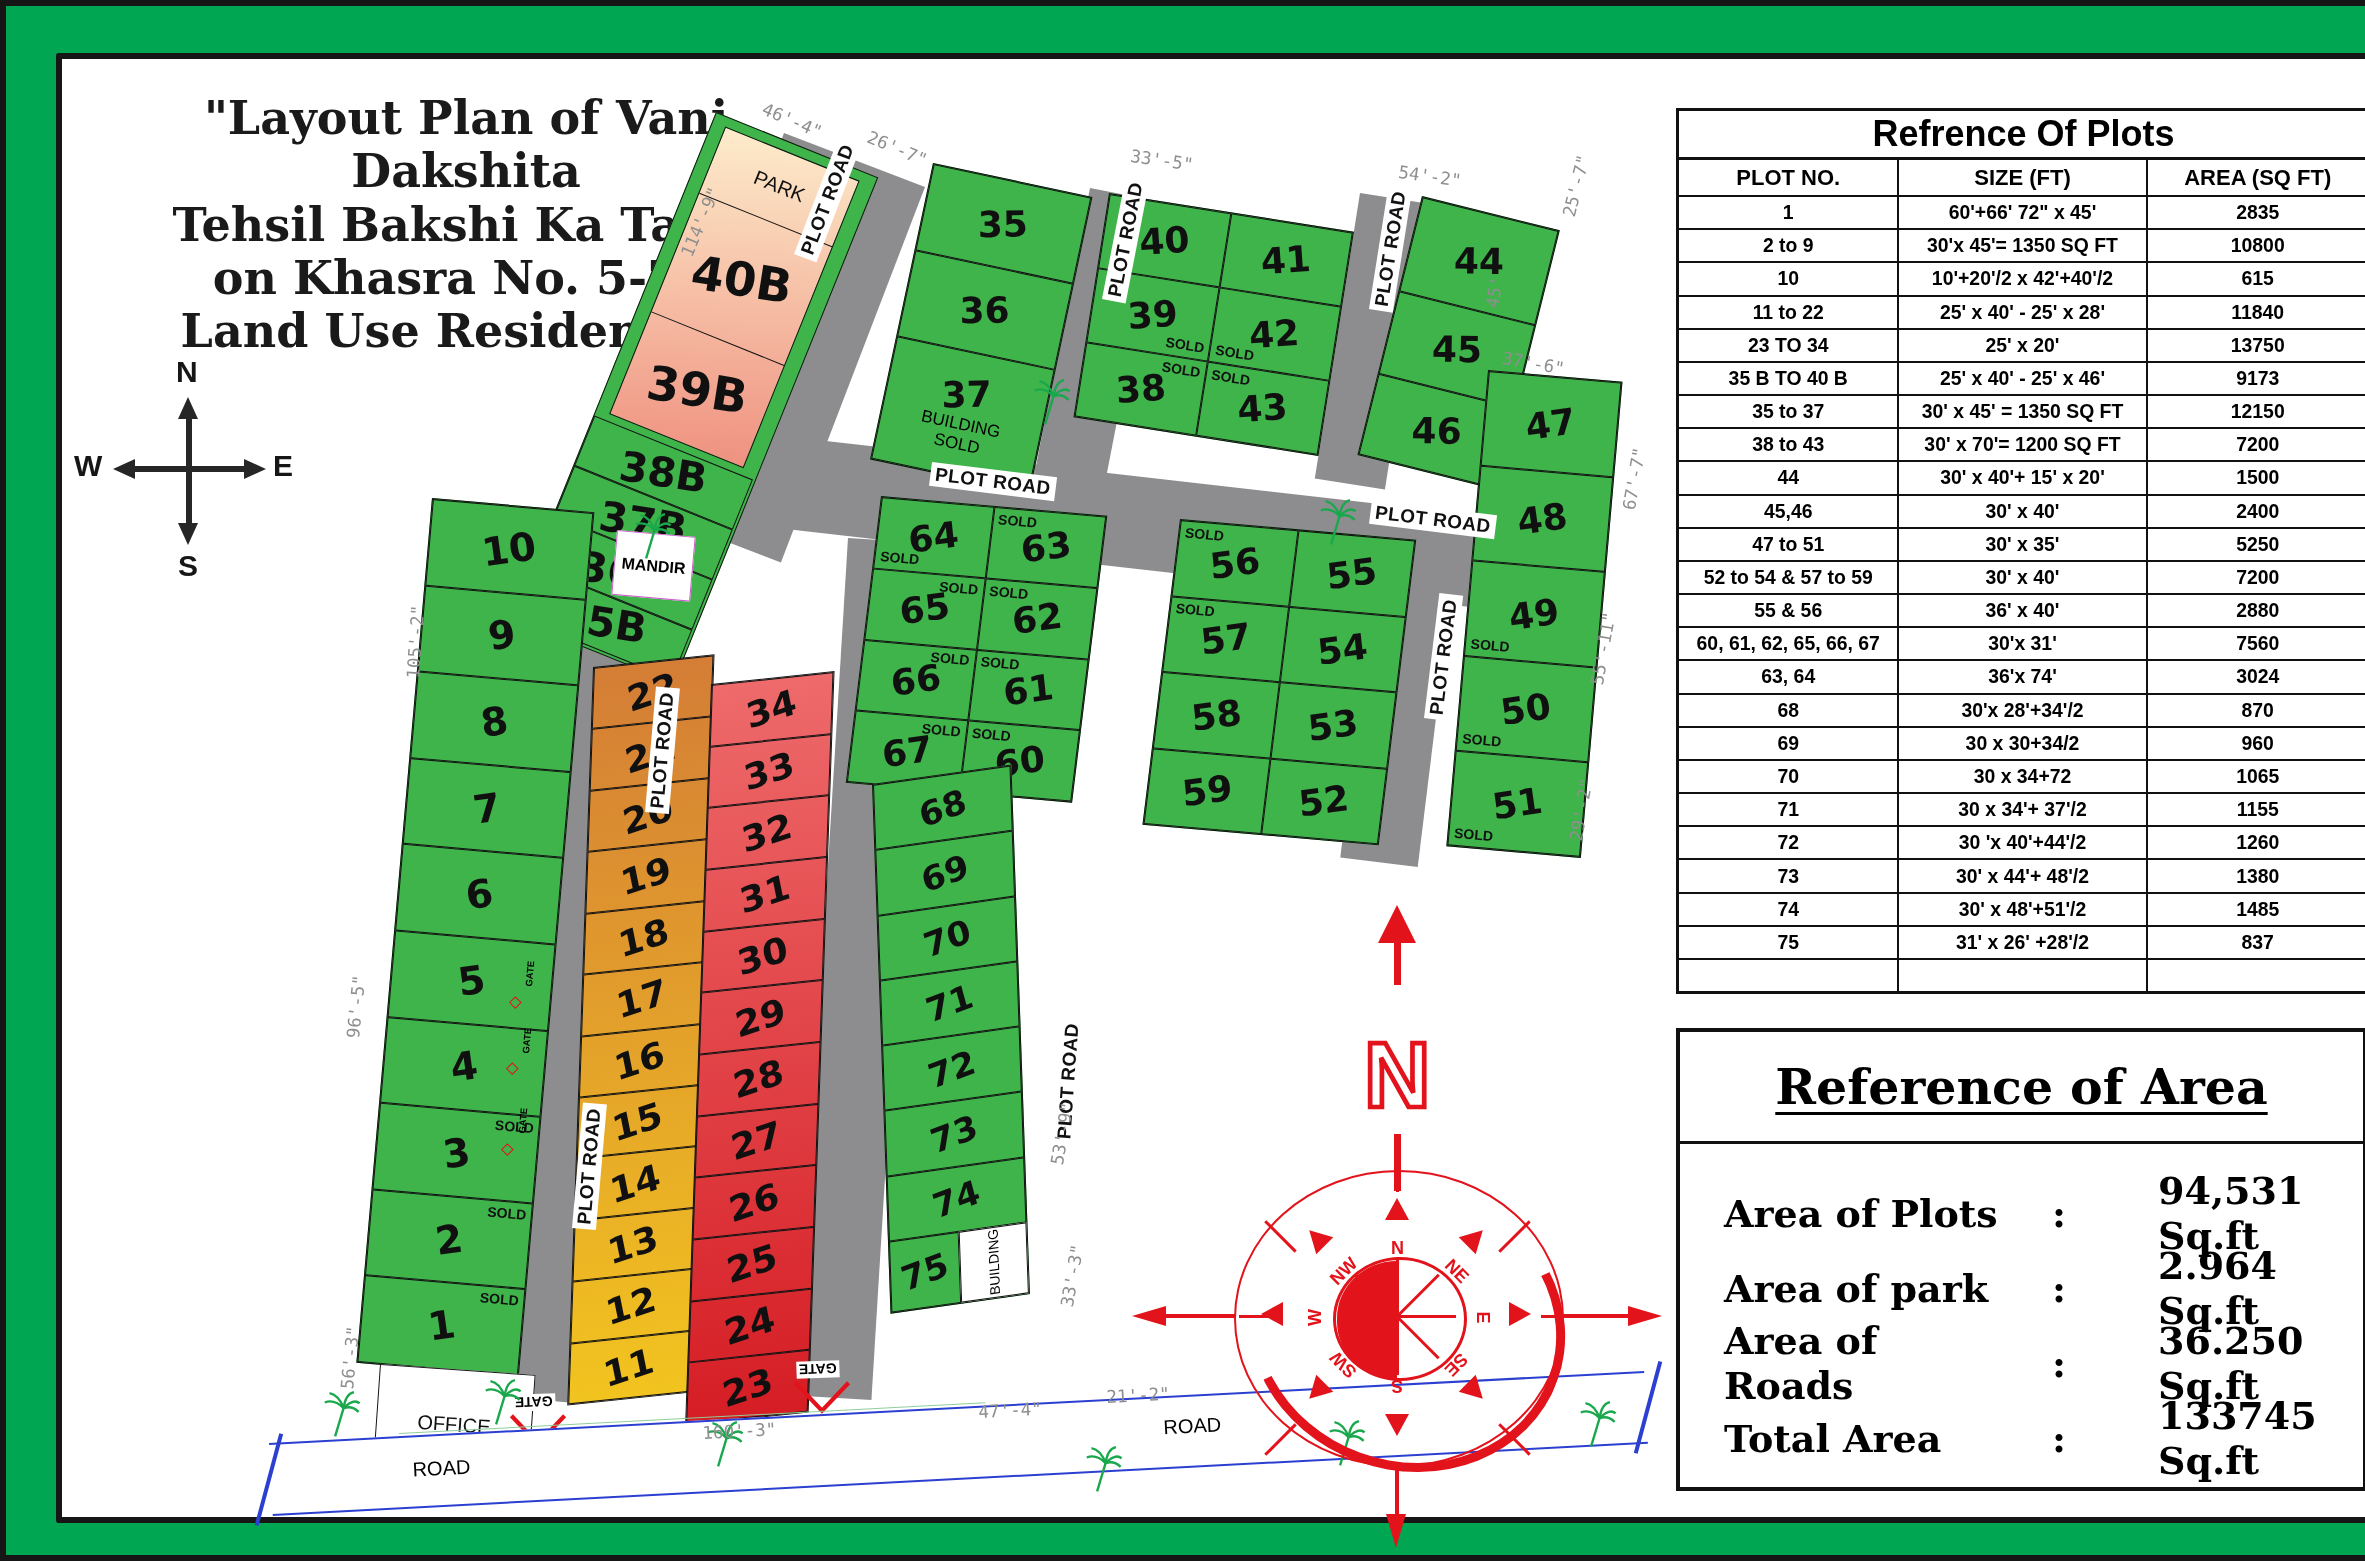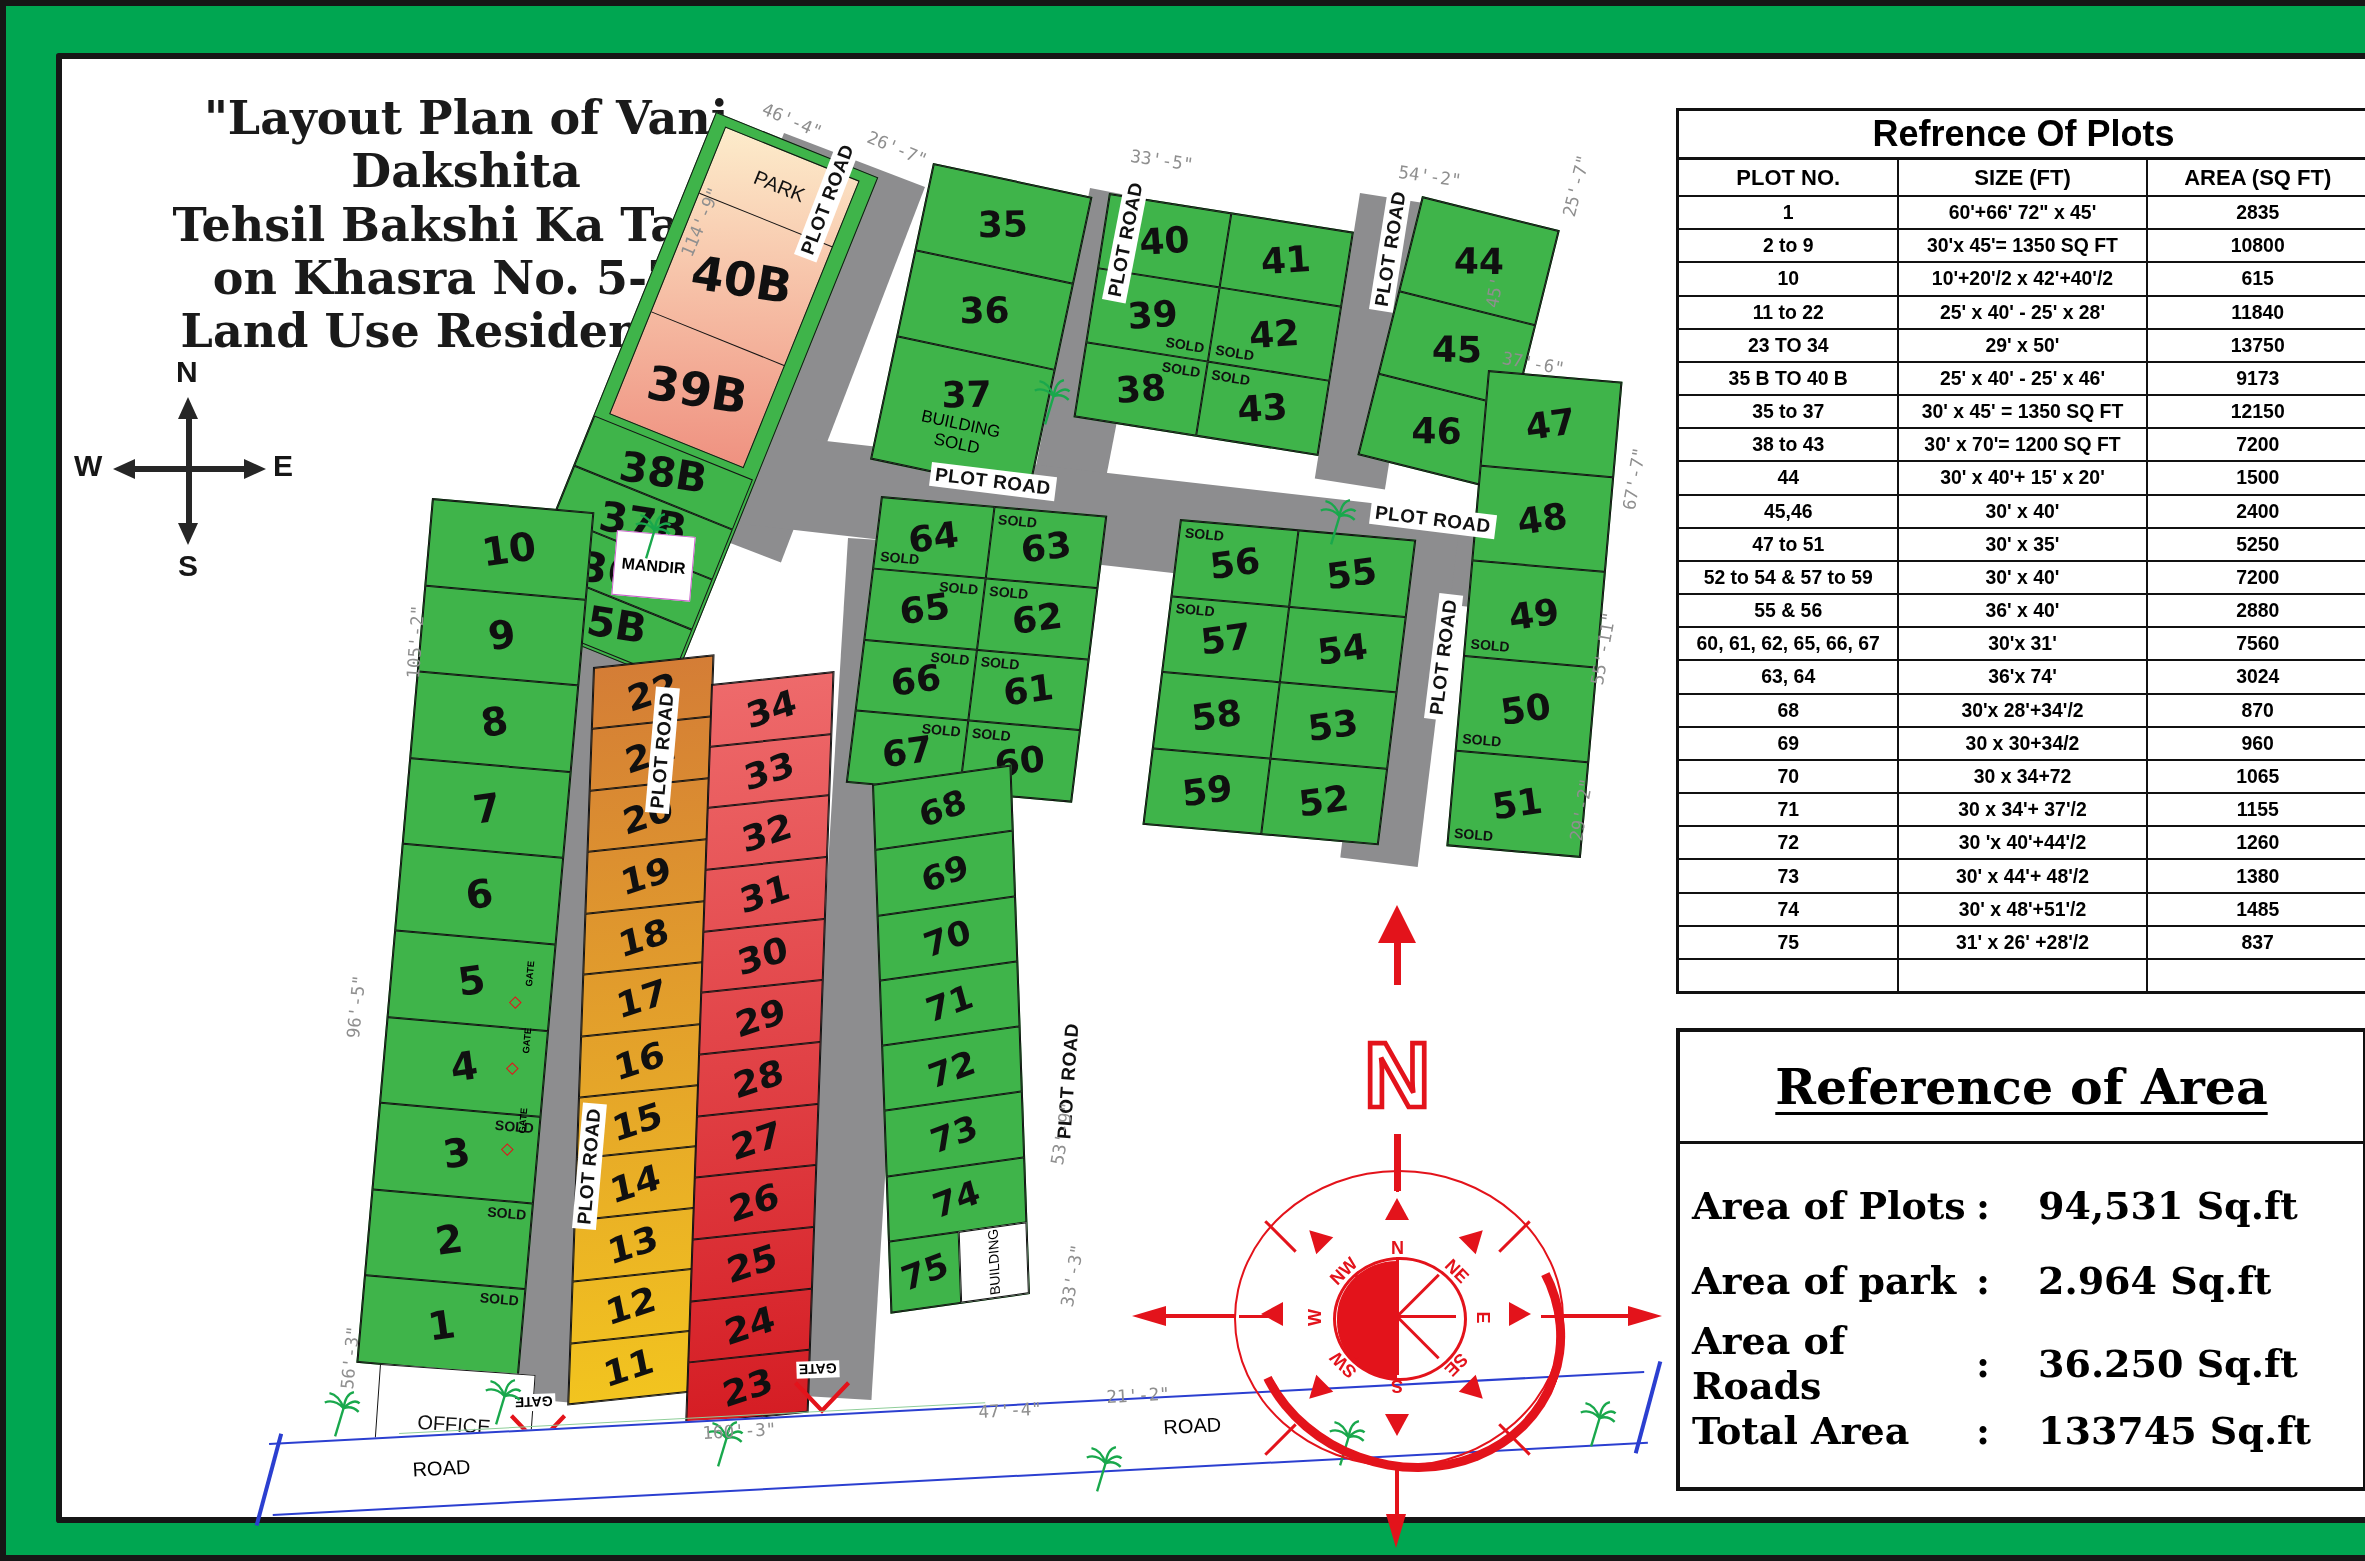--- a/index.html
+++ b/index.html
@@ -52,21 +52,21 @@
   .trow:last-child{border-bottom:none;}
   .thead>div,.trow>div{display:flex;align-items:center;justify-content:center;border-right:2.4px solid #111;}
   .thead>div:last-child,.trow>div:last-child{border-right:none;}
   
   .abox{position:absolute;left:1670px;top:1022px;width:691px;height:463px;border:4.3px solid #111;
         box-sizing:border-box;background:#fff;}
   .atitle{height:109px;display:flex;align-items:center;justify-content:center;
           font:700 49px "DejaVu Serif",serif;border-bottom:3.3px solid #111;
           text-decoration:underline;text-decoration-thickness:3.3px;text-underline-offset:7.6px;}
   .arow{display:grid;grid-template-columns:284px 62px auto;align-items:center;
-        font:700 38px "DejaVu Serif",serif;padding:0 12px;height:75px;}
+        font:700 38px "DejaVu Serif",serif;padding:0 44px;height:75px;gap:44px;}
   .gate-t{position:absolute;background:#fff;font:700 14px "Liberation Sans",sans-serif;
           padding:0.5px 2.8px;transform-origin:center;}
   .gsm{position:absolute;font:700 9.5px "Liberation Sans",sans-serif;transform-origin:0 0;}
   .gdia{position:absolute;width:6.6px;height:6.6px;border:1.4px solid #e3131b;transform:rotate(45deg);}
 </style>
 </head>
 <body>
 
 <div class="page">
   <div class="frame-outer"></div>
@@ -635,21 +635,21 @@
           <div>10'+20'/2 x 42'+40'/2</div>
           <div>615</div>
         </div>
       <div class="trow">
           <div>11 to 22</div>
           <div>25' x 40' - 25' x 28'</div>
           <div>11840</div>
         </div>
       <div class="trow">
           <div>23 TO 34</div>
-          <div>29' x 50'</div>
+          <div>25' x 20'</div>
           <div>13750</div>
         </div>
       <div class="trow">
           <div>35 B TO 40 B</div>
           <div>25' x 40' - 25' x 46'</div>
           <div>9173</div>
         </div>
       <div class="trow">
           <div>35 to 37</div>
           <div>30' x 45' =  1350 SQ FT</div>

